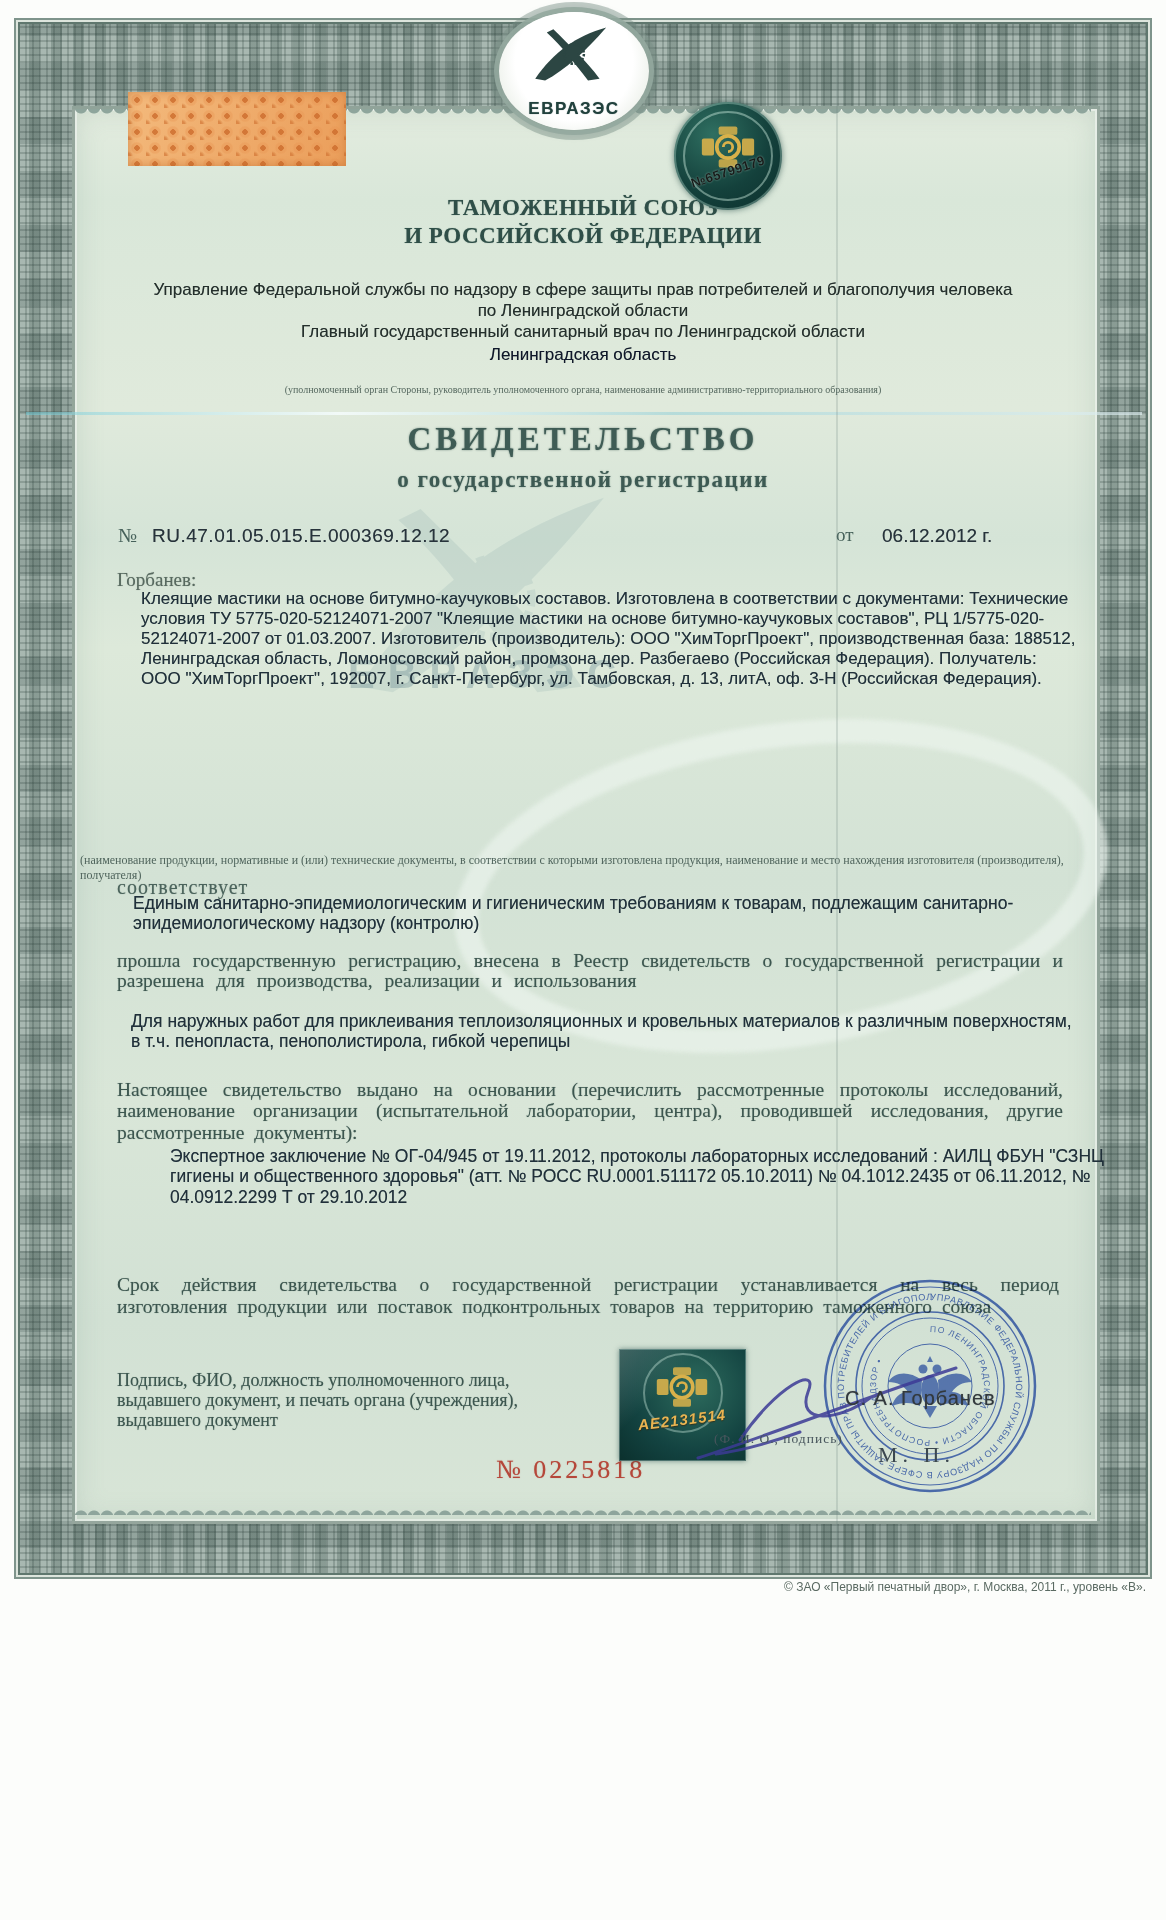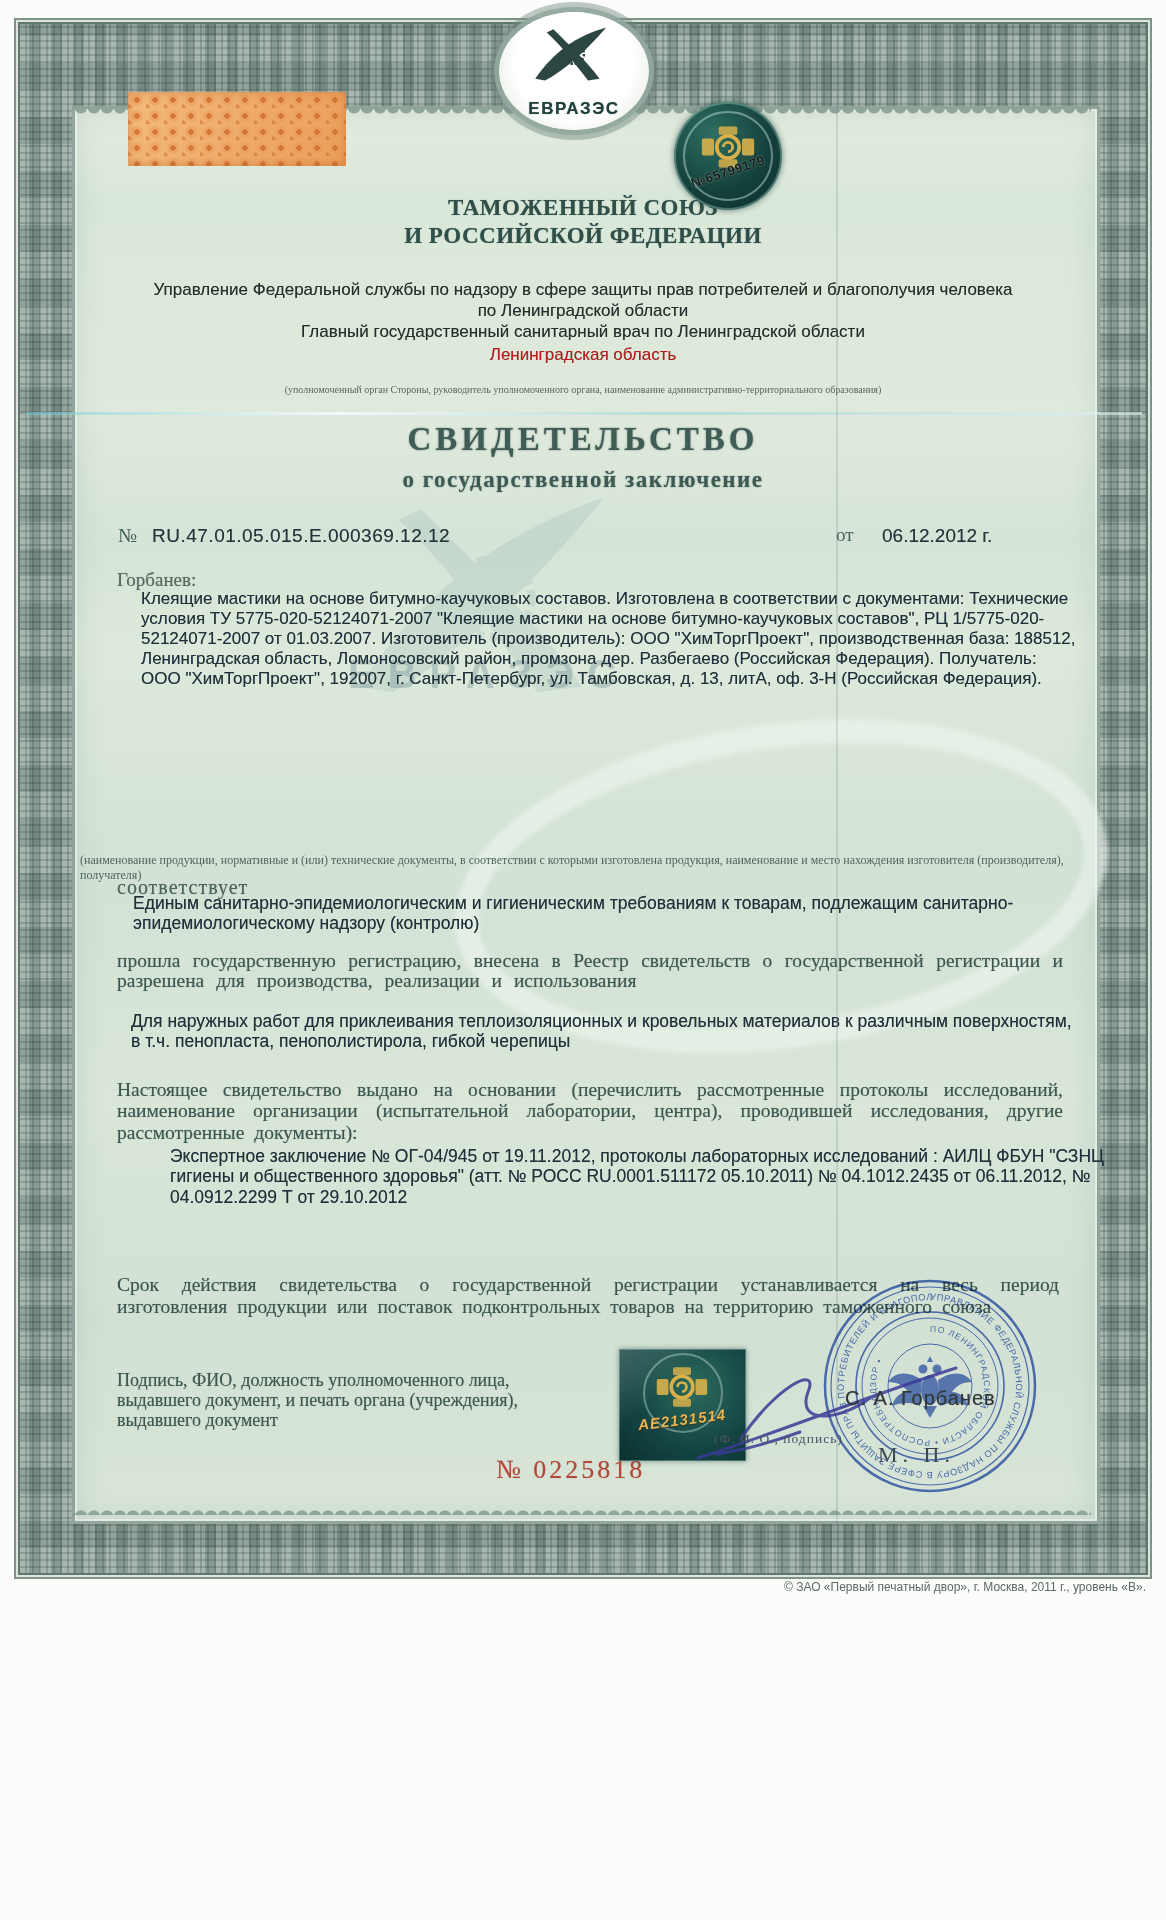--- a/index.html
+++ b/index.html
@@ -74,21 +74,21 @@
     font-weight:bold;font-style:italic;font-size:15px;color:#e9b452;
     text-shadow:0 1px 1px rgba(60,30,0,.6);letter-spacing:1px;}
   .header-union{left:74px;top:194px;width:1018px;text-align:center;z-index:5;
     font-family:"Liberation Serif",serif;font-weight:bold;font-size:23px;line-height:27.5px;
     color:#2f4f48;text-shadow:0 0 1px rgba(47,79,72,.55);letter-spacing:.5px;}
   .header-authority{left:143px;top:279px;width:880px;text-align:center;z-index:5;
     font-size:17px;line-height:21px;color:#242f2c;text-shadow:0 0 .6px rgba(36,47,44,.5);}
   .header-authority2{left:74px;top:322px;width:1018px;text-align:center;z-index:5;
     font-size:17px;color:#242f2c;text-shadow:0 0 .6px rgba(36,47,44,.5);}
   .header-region{left:74px;top:345px;width:1018px;text-align:center;z-index:5;
-    font-size:17px;color:#b91c1c;text-shadow:0 0 .6px rgba(36,47,44,.5);}
+    font-size:17px;color:#0f172a;text-shadow:0 0 .6px rgba(36,47,44,.5);}
   .header-caption{left:74px;top:384px;width:1018px;text-align:center;z-index:5;
     font-family:"Liberation Serif",serif;font-size:10px;color:#55685f;}
   .cert-title{left:74px;top:421px;width:1018px;text-align:center;z-index:5;
     font-family:"Liberation Serif",serif;font-weight:bold;font-size:33px;letter-spacing:4px;
     color:#3f5c55;text-shadow:0 0 2px rgba(55,85,78,.65);}
   .cert-subtitle{left:74px;top:467px;width:1018px;text-align:center;z-index:5;
     font-family:"Liberation Serif",serif;font-weight:bold;font-size:23px;letter-spacing:1.5px;
     color:#3d5a53;text-shadow:0 0 1.5px rgba(55,85,78,.6);}
   .num-label{left:118px;top:524px;font-family:"Liberation Serif",serif;font-size:20px;color:#46615a;z-index:5;}
   .num-value{left:152px;top:525px;font-size:19px;color:#27333b;letter-spacing:.5px;z-index:5;text-shadow:0 0 .6px rgba(39,51,59,.5);}
@@ -170,21 +170,21 @@
 <div class="abs header-union">
   <div>ТАМОЖЕННЫЙ СОЮЗ</div>
   <div>И РОССИЙСКОЙ ФЕДЕРАЦИИ</div>
 </div>
 <div class="abs header-authority">Управление Федеральной службы по надзору в сфере защиты прав потребителей и благополучия человека по Ленинградской области</div>
 <div class="abs header-authority2">Главный государственный санитарный врач по Ленинградской области</div>
 <div class="abs header-region">Ленинградская область</div>
 <div class="abs header-caption">(уполномоченный орган Стороны, руководитель уполномоченного органа, наименование административно-территориального образования)</div>
 
 <div class="abs cert-title">СВИДЕТЕЛЬСТВО</div>
-<div class="abs cert-subtitle">о государственной заключение</div>
+<div class="abs cert-subtitle">о государственной регистрации</div>
 
 <div class="abs num-label">№</div>
 <div class="abs num-value">RU.47.01.05.015.Е.000369.12.12</div>
 <div class="abs date-label">от</div>
 <div class="abs date-value">06.12.2012 г.</div>
 
 <div class="abs product-label">Горбанев:</div>
 <div class="abs product-text">Клеящие мастики на основе битумно-каучуковых составов. Изготовлена в соответствии с документами: Технические условия ТУ 5775-020-52124071-2007 "Клеящие мастики на основе битумно-каучуковых составов", РЦ 1/5775-020-52124071-2007 от 01.03.2007. Изготовитель (производитель): ООО "ХимТоргПроект", производственная база: 188512, Ленинградская область, Ломоносовский район, промзона дер. Разбегаево (Российская Федерация).  Получатель: ООО "ХимТоргПроект", 192007, г. Санкт-Петербург, ул. Тамбовская, д. 13, литА, оф. 3-Н (Российская Федерация).</div>
 <div class="abs product-caption">(наименование продукции, нормативные и (или) технические документы, в соответствии с которыми изготовлена продукция, наименование и место нахождения изготовителя (производителя), получателя)</div>
 

